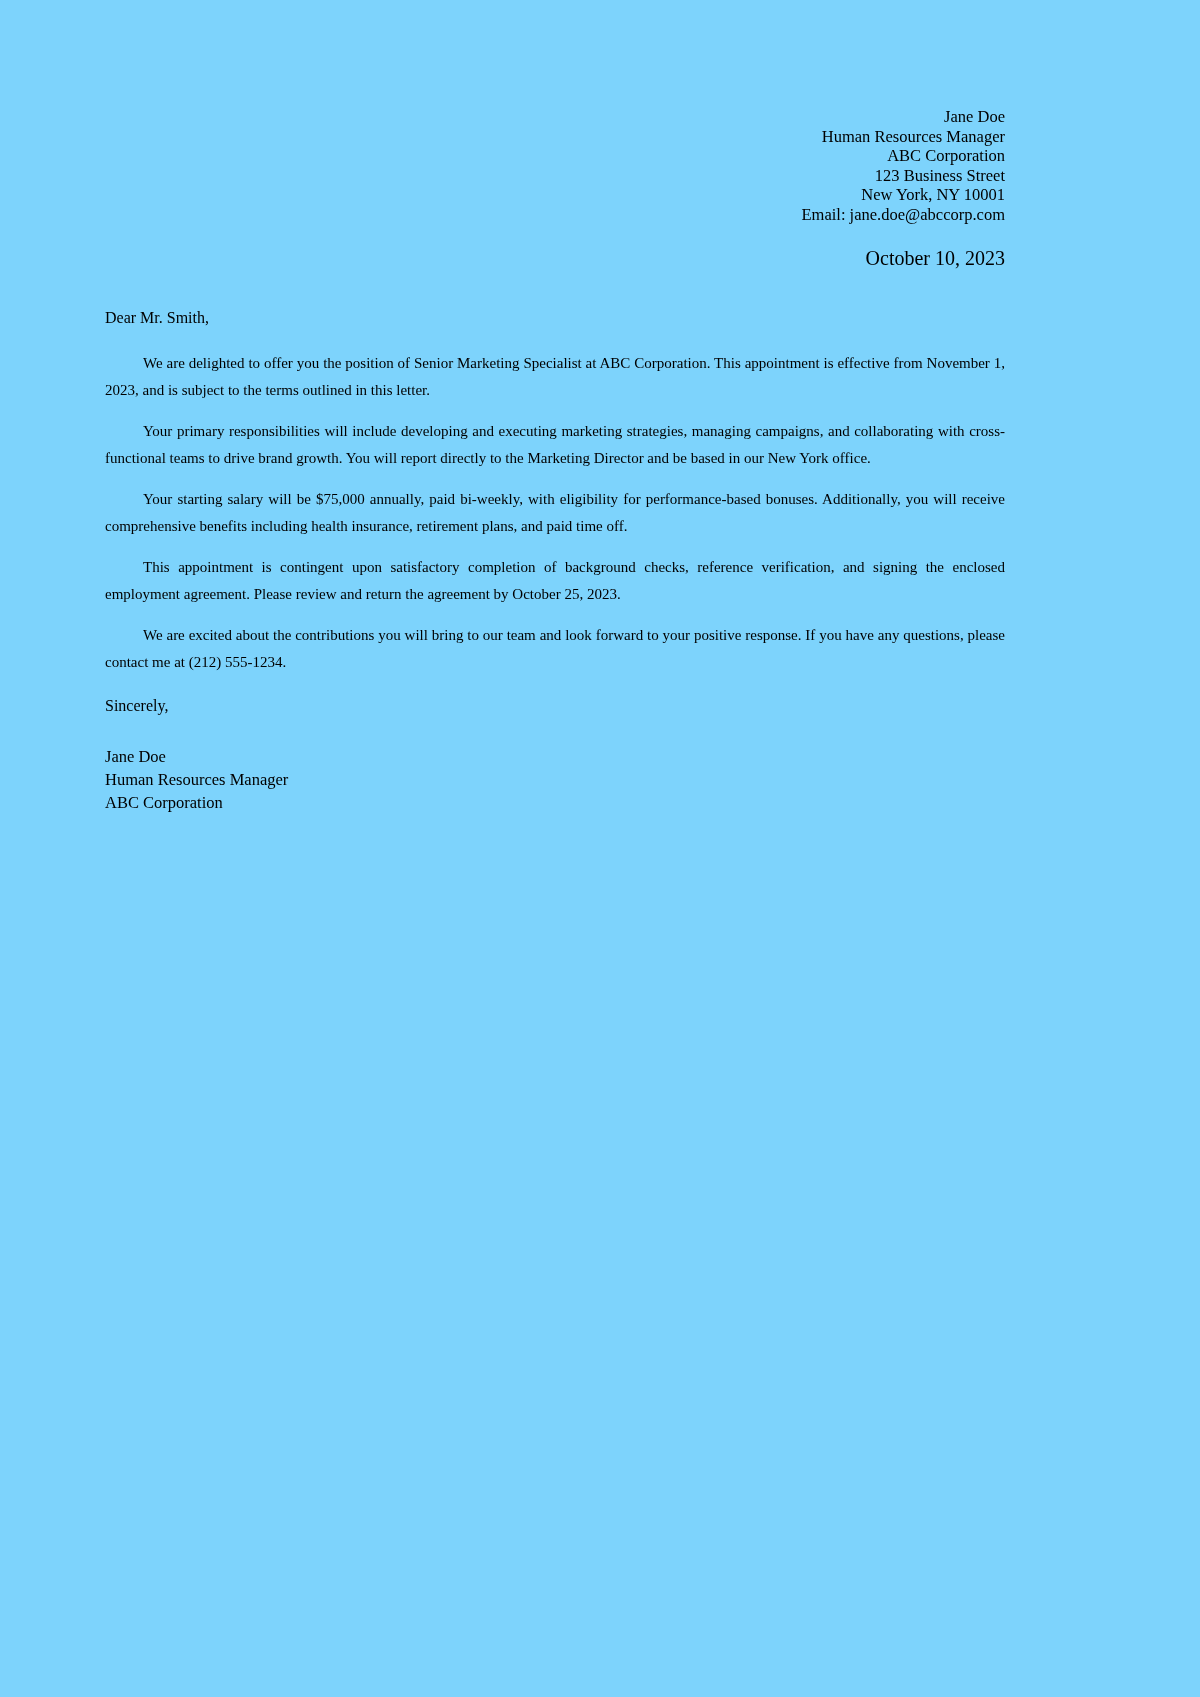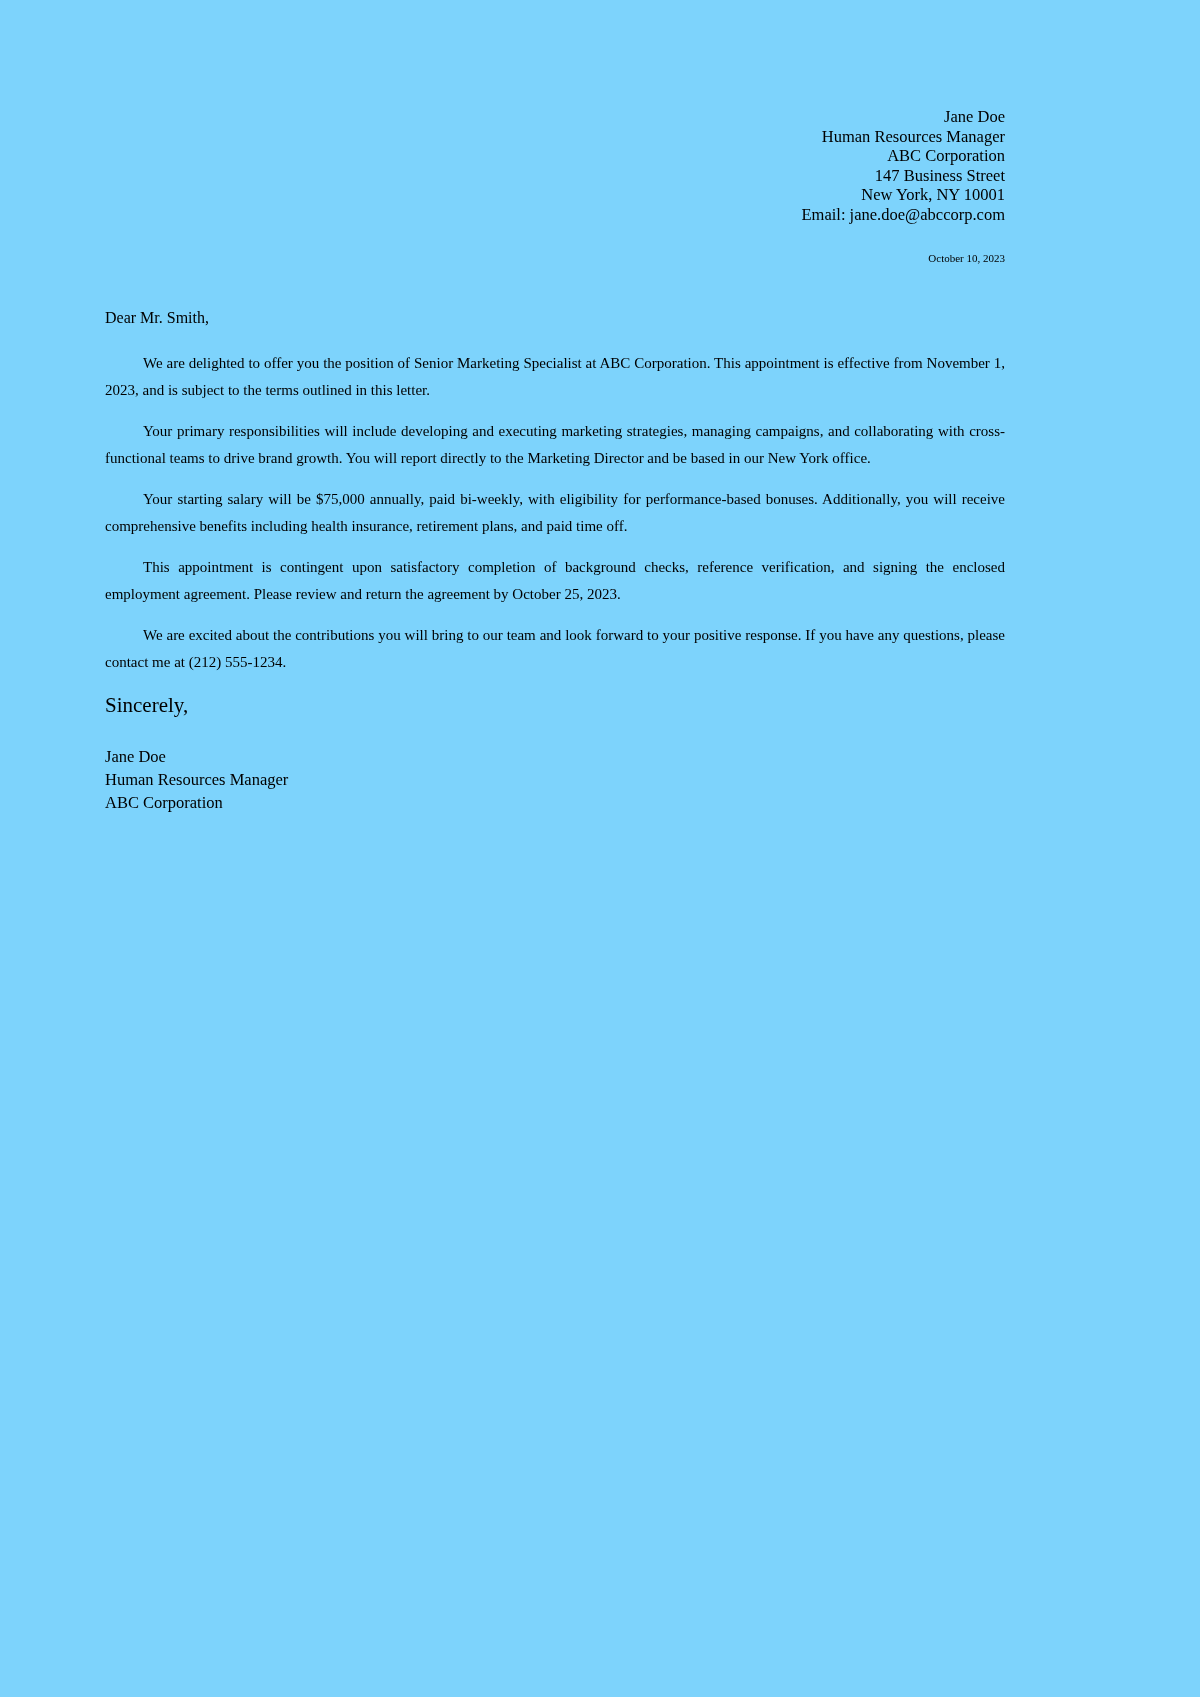--- a/index.html
+++ b/index.html
@@ -34,21 +34,21 @@
     font-size: 16.5px;
     line-height: 19.6px;
   }
   .letterhead .line {
     white-space: nowrap;
   }
   
   .date-block {
     margin-top: 24px;
     text-align: right;
-    font-size: 11px;
+    font-size: 20px;
     line-height: 19.6px;
   }
   
   .recipient {
     margin-top: 28px;
     text-align: left;
     font-size: 16.5px;
     line-height: 19.6px;
   }
   .recipient .line {
@@ -71,21 +71,21 @@
     text-align: justify;
     text-indent: 38px;
     hyphens: none;
   }
   .body-copy p:last-child {
     margin-bottom: 0;
   }
   
   .closing {
     margin-top: 20px;
-    font-size: 21px;
+    font-size: 16px;
     line-height: 19.6px;
   }
   .signature-block {
     margin-top: 30px;
     font-size: 16.5px;
     line-height: 23px;
   }
   .signature-block .line {
     white-space: nowrap;
   }
@@ -93,21 +93,21 @@
 </head>
 <body>
 
 <div class="page">
   <div class="sheet">
 
     <div class="letterhead">
       <div class="line">Jane Doe</div>
       <div class="line">Human Resources Manager</div>
       <div class="line">ABC Corporation</div>
-      <div class="line">147 Business Street</div>
+      <div class="line">123 Business Street</div>
       <div class="line">New York, NY 10001</div>
       <div class="line">Email: jane.doe@abccorp.com</div>
     </div>
 
     <div class="date-block">October 10, 2023</div>
 
 
     <div class="salutation">Dear Mr. Smith,</div>
 
     <div class="body-copy">

